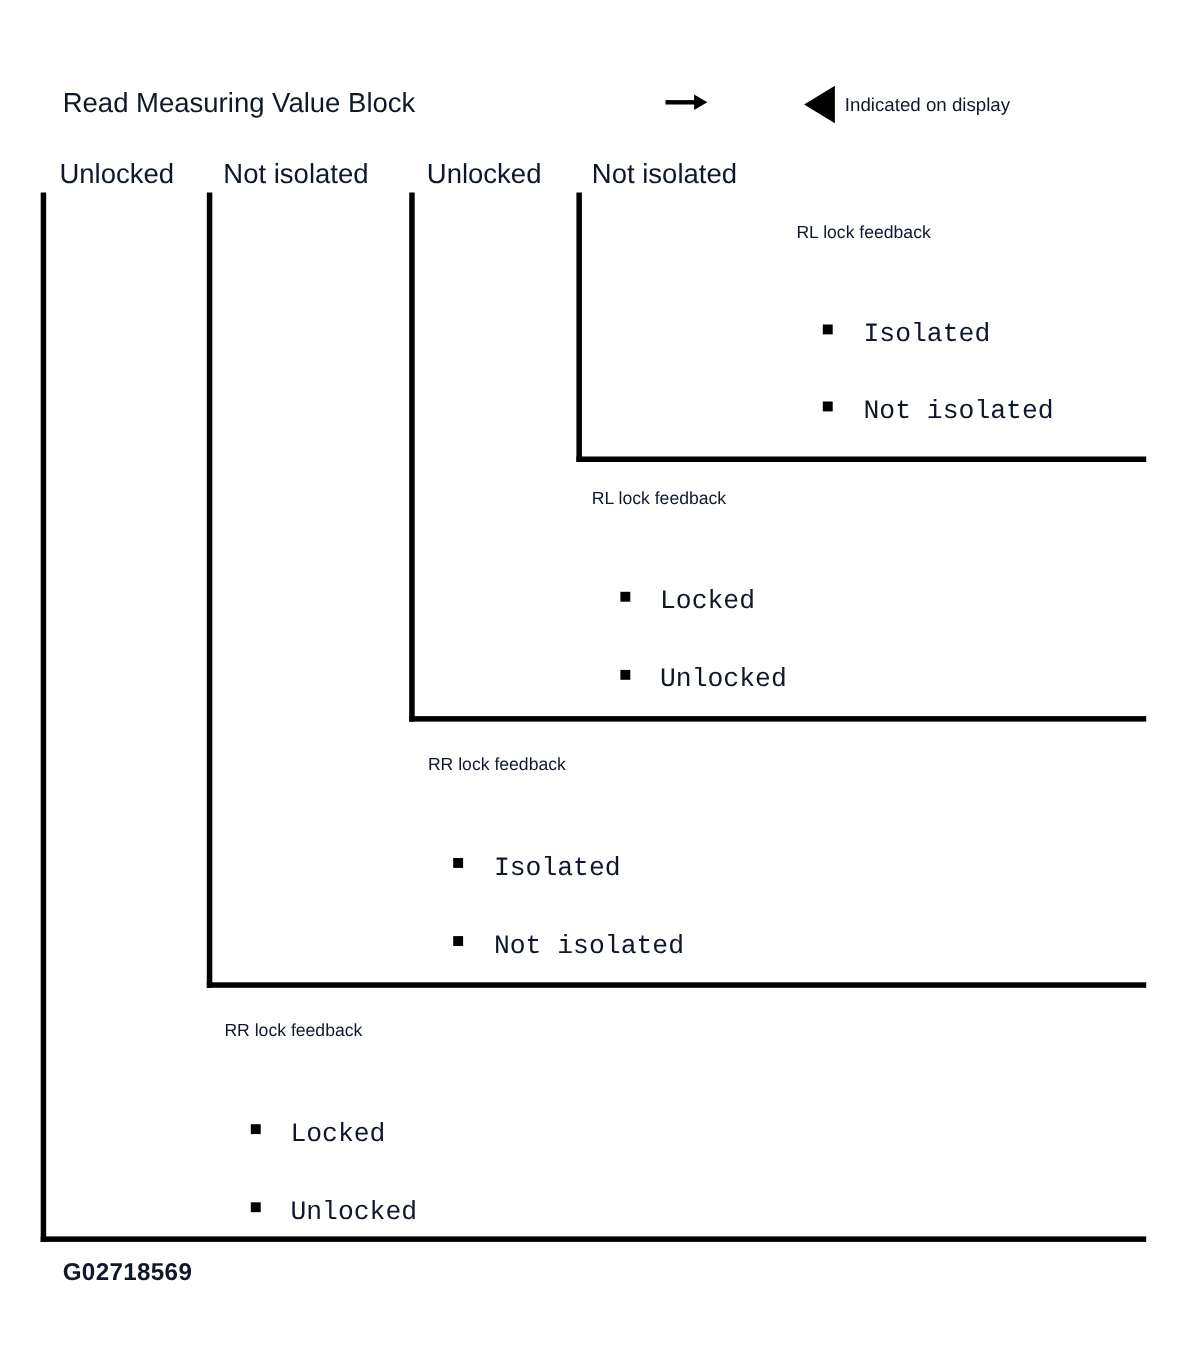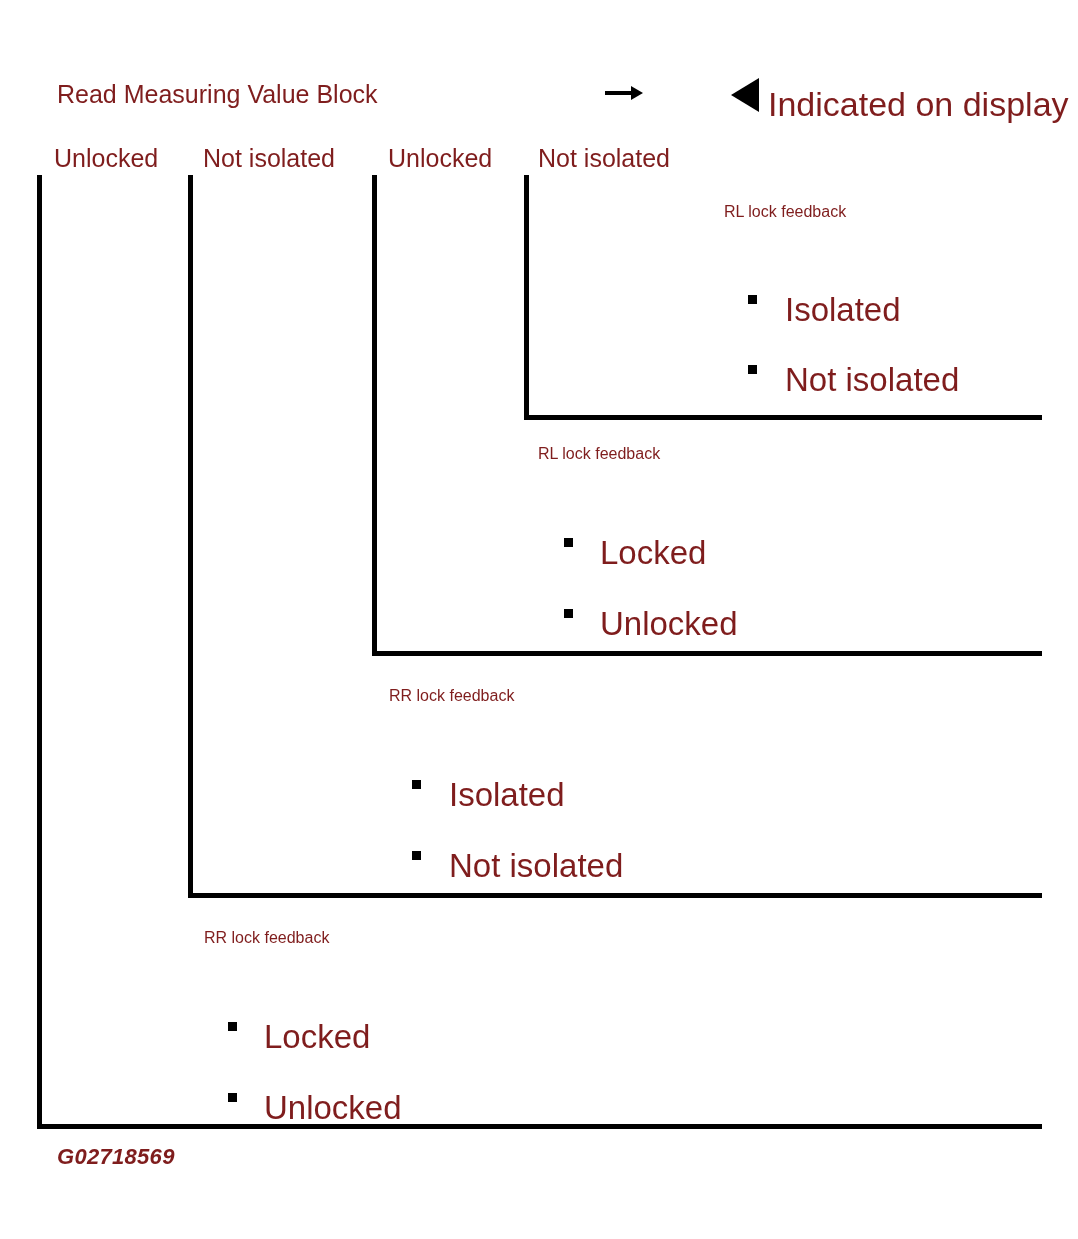--- a/index.html
+++ b/index.html
@@ -16,28 +16,28 @@
     width: 1078px;
     height: 1239px;
     background: #ffffff;
     overflow: hidden;
   }
 
   
   .txt {
     position: absolute;
     white-space: nowrap;
-    color: #7f1d1d;
+    color: #0f172a;
     line-height: 1;
   }
   .title-text   { font-size: 25px; }
-  .legend-text  { font-size: 34px; }
+  .legend-text  { font-size: 17px; }
   .col-head     { font-size: 25px; }
   .section-head { font-size: 16px; }
-  .option-text  { font-size: 33px; }
+  .option-text  { font-size: 24px; font-family: Liberation Mono, monospace; }
   .fig-code     { font-size: 22px; font-weight: bold; letter-spacing: 0.3px; }
 
   
   .arrow-glyph {
     position: absolute;
     width: 38px;
     height: 14px;
   }
   .arrow-glyph .shaft {
     position: absolute;
@@ -149,15 +149,15 @@
   <div class="txt option-text" style="left:449px; top:849px;">Not isolated</div>
 
   <div class="txt section-head" style="left:204px; top:930px;">RR lock feedback</div>
 
   <div class="bullet" style="left:228px; top:1022px;"></div>
   <div class="txt option-text" style="left:264px; top:1020px;">Locked</div>
 
   <div class="bullet" style="left:228px; top:1093px;"></div>
   <div class="txt option-text" style="left:264px; top:1091px;">Unlocked</div>
 
-  <div class="txt fig-code" style="left:57px; top:1146px;font-style:italic;">G02718569</div>
+  <div class="txt fig-code" style="left:57px; top:1146px;">G02718569</div>
 
 </div>
 
 </body></html>

